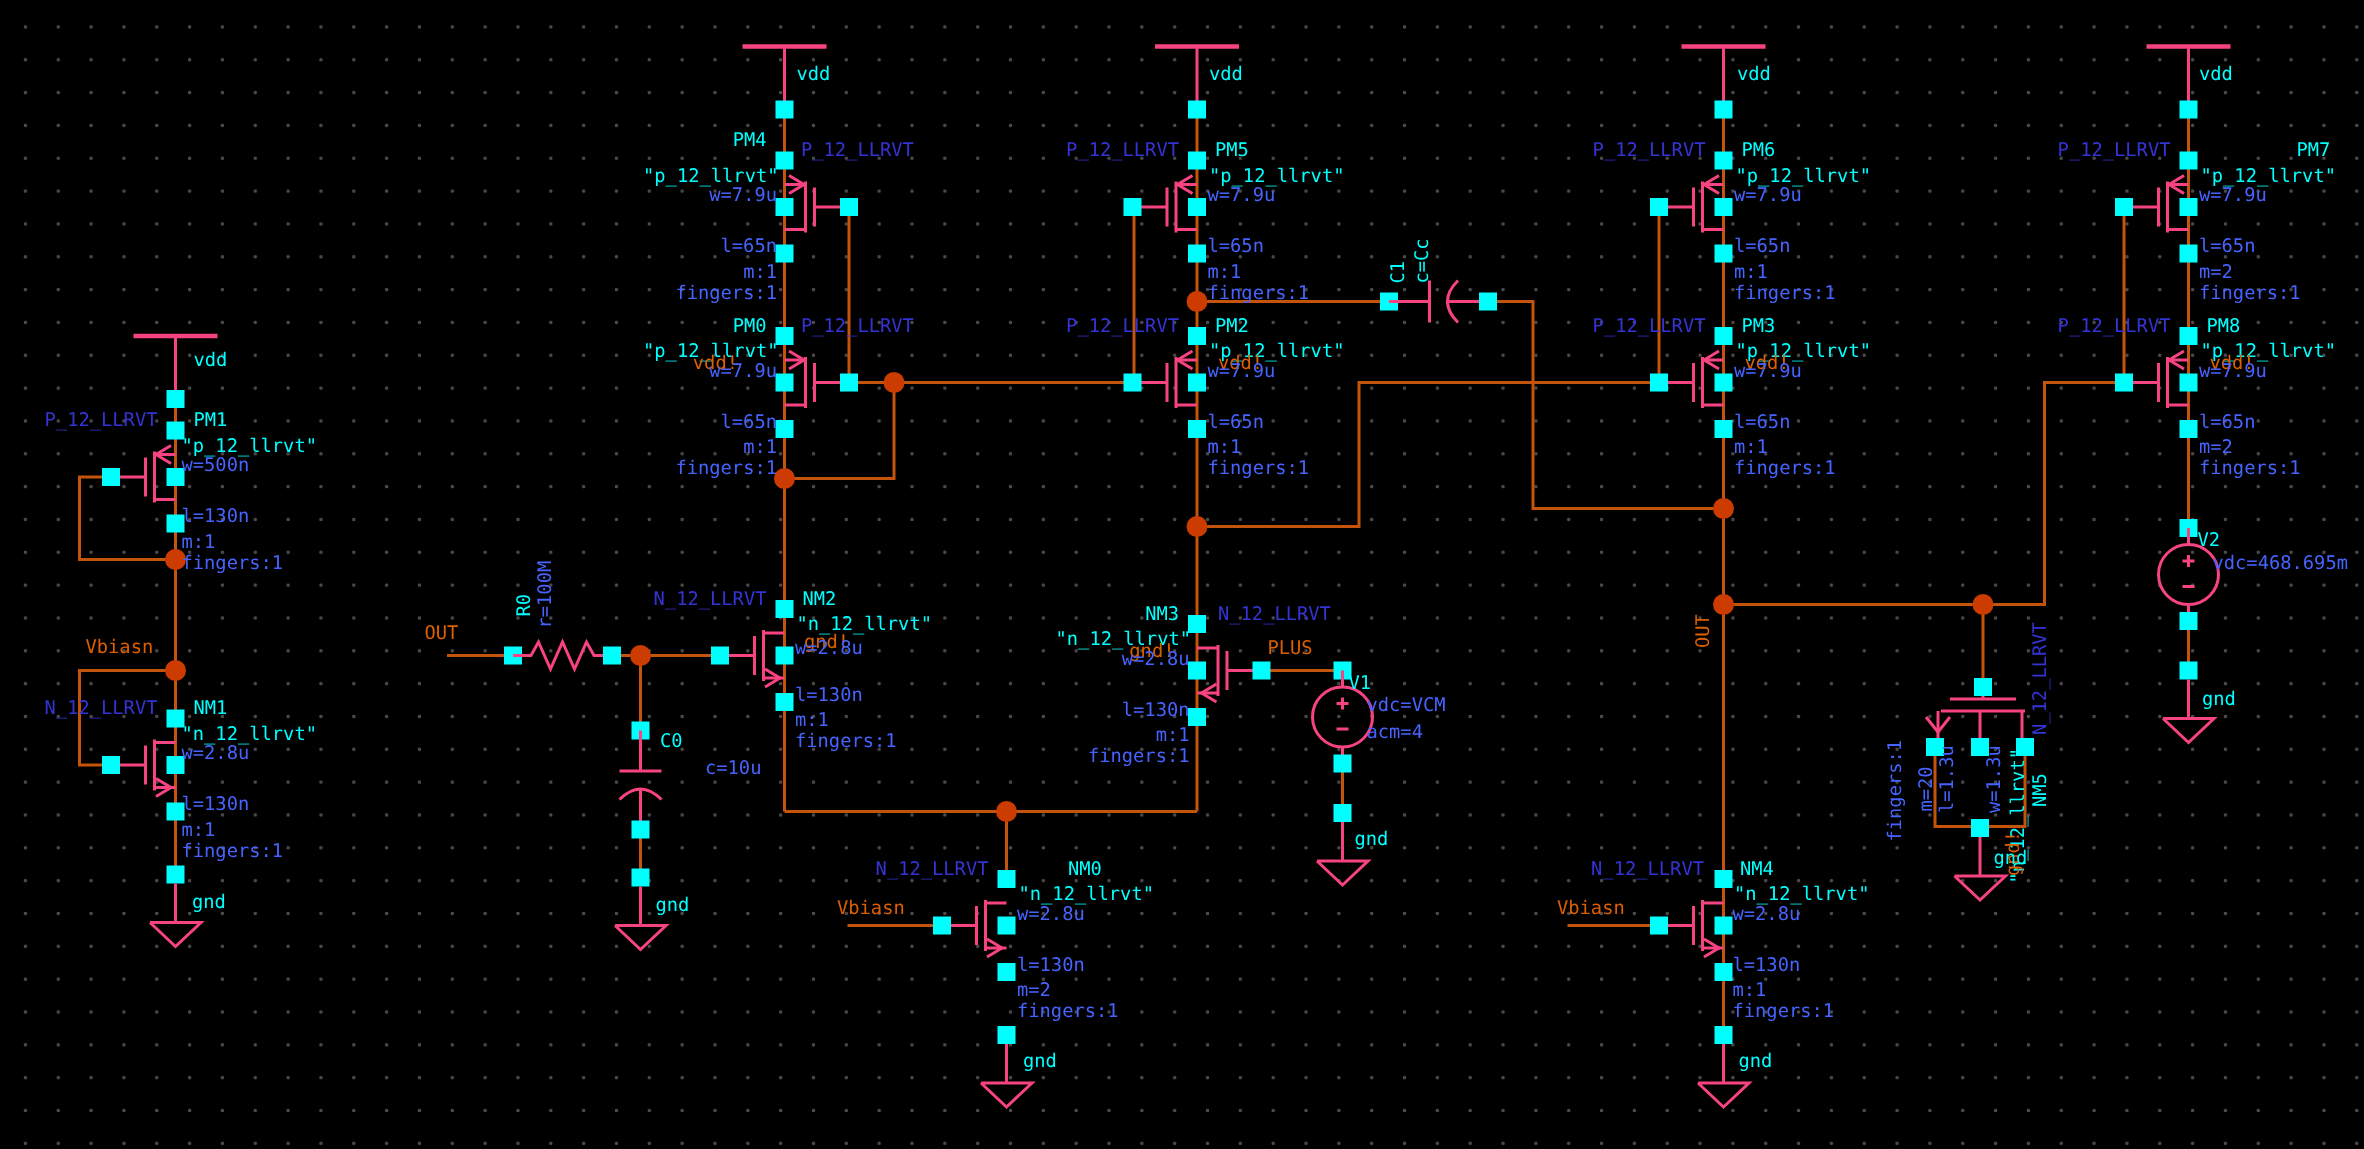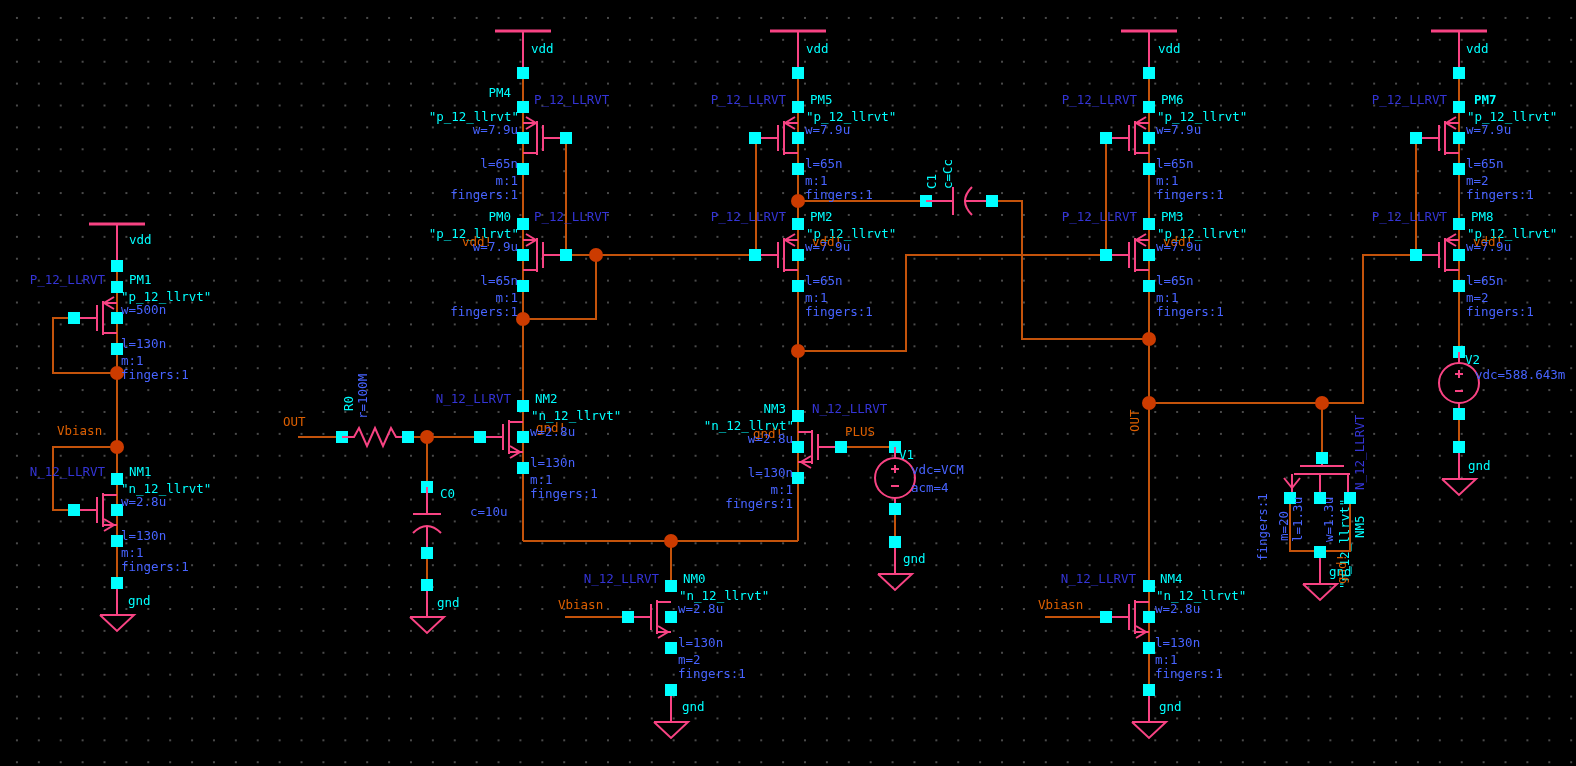--- a/index.html
+++ b/index.html
@@ -255,21 +255,21 @@
       <span class="lbl bl ra" style="left: 793px; top: 497px;">fingers:1</span>
       <span class="lbl or" style="left: 845px; top: 425px;">PLUS</span>
       <span class="lbl cy" style="left: 899px; top: 448px;">V1</span>
       <span class="lbl bl" style="left: 911px; top: 463px;">vdc=VCM</span>
       <span class="lbl bl" style="left: 911px; top: 481px;">acm=4</span>
       <span class="lbl cy" style="left: 903px; top: 552px;">gnd</span>
       <span class="lbl cy rot" style="left: 925px; top: 189px;">C1</span>
       <span class="lbl cy rot" style="left: 941px; top: 189px;">c=Cc</span>
       <span class="lbl or" style="left: 558px; top: 598px;">Vbiasn</span>
       <span class="lbl ind ra" style="left: 659px; top: 572px;">N_12_LLRVT</span>
-      <span class="lbl cy" style="left: 683px; top: 572px;">NM0</span>
+      <span class="lbl cy" style="left: 712px; top: 572px;">NM0</span>
       <span class="lbl cy" style="left: 679px; top: 589px;">"n_12_llrvt"</span>
       <span class="lbl bl" style="left: 678px; top: 602px;">w=2.8u</span>
       <span class="lbl bl" style="left: 678px; top: 636px;">l=130n</span>
       <span class="lbl bl" style="left: 678px; top: 653px;">m=2</span>
       <span class="lbl bl" style="left: 678px; top: 667px;">fingers:1</span>
       <span class="lbl cy" style="left: 682px; top: 700px;">gnd</span>
       <span class="lbl cy" style="left: 1158px; top: 42px;">vdd</span>
       <span class="lbl ind ra" style="left: 1137px; top: 93px;">P_12_LLRVT</span>
       <span class="lbl cy" style="left: 1161px; top: 93px;">PM6</span>
       <span class="lbl cy" style="left: 1157px; top: 110px;">"p_12_llrvt"</span>
@@ -299,31 +299,31 @@
       <span class="lbl cy rot" style="left: 1353px; top: 538px;">NM5</span>
       <span class="lbl cy rot" style="left: 1338px; top: 589px;">"n_12_llrvt"</span>
       <span class="lbl or rot" style="left: 1335px; top: 584px;">gnd!</span>
       <span class="lbl bl rot" style="left: 1322px; top: 542px;">w=1.3u</span>
       <span class="lbl bl rot" style="left: 1291px; top: 542px;">l=1.3u</span>
       <span class="lbl bl rot" style="left: 1277px; top: 541px;">m=20</span>
       <span class="lbl bl rot" style="left: 1256px; top: 561px;">fingers:1</span>
       <span class="lbl cy" style="left: 1329px; top: 565px;">gnd</span>
       <span class="lbl cy" style="left: 1466px; top: 42px;">vdd</span>
       <span class="lbl ind ra" style="left: 1447px; top: 93px;">P_12_LLRVT</span>
-      <span class="lbl cy" style="left: 1474px; top: 93px; font-weight: bold;">PM7</span>
+      <span class="lbl cy" style="left: 1531px; top: 93px;">PM7</span>
       <span class="lbl cy" style="left: 1467px; top: 110px;">"p_12_llrvt"</span>
       <span class="lbl bl" style="left: 1466px; top: 123px;">w=7.9u</span>
       <span class="lbl bl" style="left: 1466px; top: 157px;">l=65n</span>
       <span class="lbl bl" style="left: 1466px; top: 174px;">m=2</span>
       <span class="lbl bl" style="left: 1466px; top: 188px;">fingers:1</span>
       <span class="lbl ind ra" style="left: 1447px; top: 210px;">P_12_LLRVT</span>
       <span class="lbl cy" style="left: 1471px; top: 210px; text-align: center;">PM8</span>
       <span class="lbl cy" style="left: 1467px; top: 227px;">"p_12_llrvt"</span>
       <span class="lbl or" style="left: 1473px; top: 235px;">vdd!</span>
       <span class="lbl bl" style="left: 1466px; top: 240px;">w=7.9u</span>
       <span class="lbl bl" style="left: 1466px; top: 274px;">l=65n</span>
       <span class="lbl bl" style="left: 1466px; top: 291px;">m=2</span>
       <span class="lbl bl" style="left: 1466px; top: 305px;">fingers:1</span>
       <span class="lbl cy" style="left: 1465px; top: 353px;">V2</span>
-      <span class="lbl bl" style="left: 1475px; top: 368px;">vdc=588.643m</span>
+      <span class="lbl bl" style="left: 1475px; top: 368px;">vdc=468.695m</span>
       <span class="lbl cy" style="left: 1468px; top: 459px;">gnd</span>
     </div>
 </div>
 
 </body></html>

